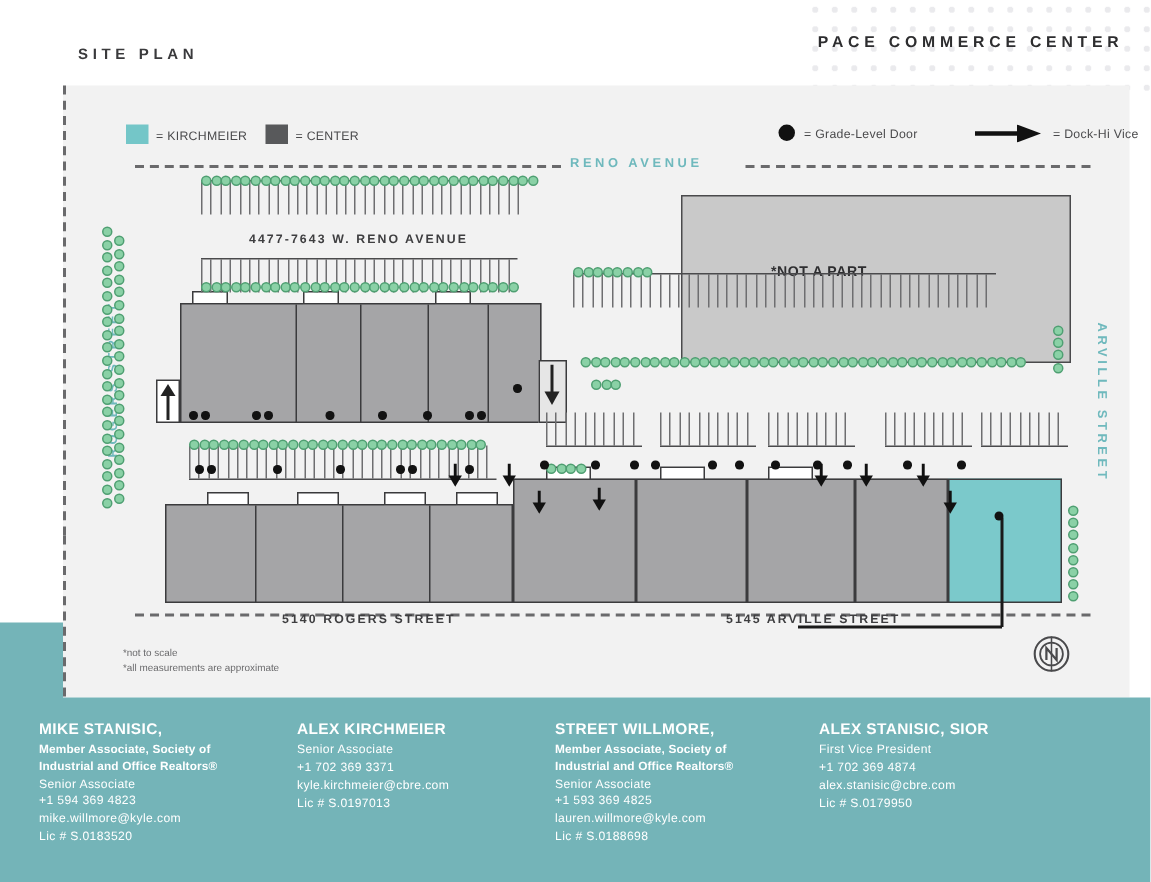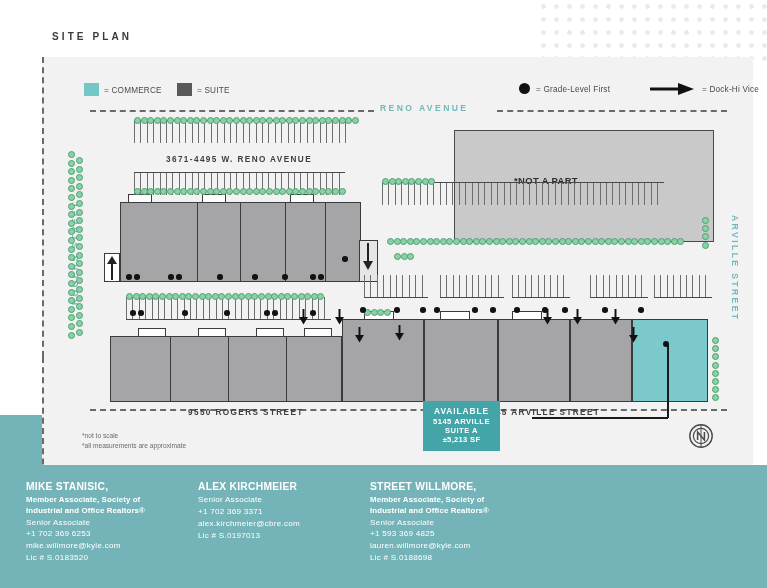--- a/index.html
+++ b/index.html
@@ -136,31 +136,32 @@
     white-space:nowrap;
   }
 </style>
 </head>
 <body>
 
 <div id="root">
 
   <div class="hdr-pattern"></div>
   <div class="site-plan-title">SITE PLAN</div>
+  <div class="project-title">PACE COMMERCE CENTER</div>
 
   <div class="plan">
     <div class="plan-inner" id="planInner">
 
       <div class="legend-sw sw-avail" style="left:42px; top:26px;"></div>
-      <div class="legend-txt" style="left:62px; top:29px;">= COMMERCE</div>
+      <div class="legend-txt" style="left:62px; top:29px;">= KIRCHMEIER</div>
       <div class="legend-sw sw-leased" style="left:135px; top:26px;"></div>
-      <div class="legend-txt" style="left:155px; top:29px;">= SUITE</div>
+      <div class="legend-txt" style="left:155px; top:29px;">= CENTER</div>
 
       <div class="legend-dot" style="left:477px; top:26px;"></div>
-      <div class="legend-txt" style="left:494px; top:28px;">= Grade-Level First</div>
+      <div class="legend-txt" style="left:494px; top:28px;">= Grade-Level Door</div>
       <svg class="legend-arrow" style="left:608px; top:26px;" width="46" height="12" viewBox="0 0 46 12">
         <path d="M0 6 L30 6" stroke="#111" stroke-width="3"></path>
         <path d="M28 0 L44 6 L28 12 Z" fill="#111"></path>
       </svg>
       <div class="legend-txt" style="left:660px; top:28px;">= Dock-Hi Vice</div>
 
       <div class="bnd" style="left:48px; top:53px; width:284px;"></div>
       <div class="bnd" style="left:455px; top:53px; width:230px;"></div>
       <div class="bnd-v" style="left:48px; top:53px; height:300px;"></div>
       <div class="bnd-v" style="left:684px; top:53px; height:300px;"></div>
@@ -171,38 +172,38 @@
       <div class="street-label vert-r" style="left:698px; top:158px;">ARVILLE STREET</div>
 
       <div class="bldg notapart" style="left:412px; top:73px; width:260px; height:112px;"></div>
       <div class="notapart-txt" style="left:472px; top:118px;">*NOT A PART</div>
 
       <div class="bldg" style="left:78px; top:145px; width:241px; height:80px;"></div>
       <div class="divider" style="left:155px; top:146px; height:79px;"></div>
       <div class="divider" style="left:198px; top:146px; height:79px;"></div>
       <div class="divider" style="left:243px; top:146px; height:79px;"></div>
       <div class="divider" style="left:283px; top:146px; height:79px;"></div>
-      <div class="addr-label" style="left:124px; top:98px;">3671-4495 W. RENO AVENUE</div>
+      <div class="addr-label" style="left:124px; top:98px;">4477-7643 W. RENO AVENUE</div>
 
       <div class="bldg" style="left:62px; top:196px; width:16px; height:29px; background:#ffffff;"></div>
       <svg style="position:absolute; left:64px; top:199px;" width="12" height="24" viewBox="0 0 12 24">
         <path d="M6 24 L6 6" stroke="#222" stroke-width="2"></path>
           <path d="M1 8 L6 0 L11 8 Z" fill="#222"></path>
       </svg>
       <div class="bldg" style="left:317px; top:183px; width:19px; height:42px; background:#e6e6e6;"></div>
       <svg style="position:absolute; left:320px; top:186px;" width="12" height="28" viewBox="0 0 12 28">
         <path d="M6 0 L6 20" stroke="#222" stroke-width="2"></path>
           <path d="M1 18 L6 27 L11 18 Z" fill="#222"></path>
       </svg>
 
       <div class="bldg" style="left:68px; top:279px; width:232px; height:66px;"></div>
       <div class="divider" style="left:128px; top:280px; height:65px;"></div>
       <div class="divider" style="left:186px; top:280px; height:65px;"></div>
       <div class="divider" style="left:244px; top:280px; height:65px;"></div>
-      <div class="addr-label" style="left:146px; top:351px;">9550 ROGERS STREET</div>
+      <div class="addr-label" style="left:146px; top:351px;">5140 ROGERS STREET</div>
 
       <div class="bldg" style="left:300px; top:262px; width:82px; height:83px;"></div>
       <div class="bldg" style="left:382px; top:262px; width:74px; height:83px;"></div>
       <div class="bldg" style="left:456px; top:262px; width:72px; height:83px;"></div>
       <div class="bldg" style="left:528px; top:262px; width:62px; height:83px;"></div>
       <div class="bldg avail" style="left:590px; top:262px; width:76px; height:83px;"></div>
       <div class="addr-label" style="left:442px; top:351px;">5145 ARVILLE STREET</div>
 
       <div style="position:absolute; left:96px; top:271px; width:28px; height:9px; background:#fff; border:1px solid #3b3b3d;"></div>
       <div style="position:absolute; left:156px; top:271px; width:28px; height:9px; background:#fff; border:1px solid #3b3b3d;"></div>
@@ -211,26 +212,20 @@
       <div style="position:absolute; left:322px; top:254px; width:30px; height:9px; background:#fff; border:1px solid #3b3b3d;"></div>
       <div style="position:absolute; left:398px; top:254px; width:30px; height:9px; background:#fff; border:1px solid #3b3b3d;"></div>
       <div style="position:absolute; left:470px; top:254px; width:30px; height:9px; background:#fff; border:1px solid #3b3b3d;"></div>
       <div style="position:absolute; left:86px; top:137px; width:24px; height:9px; background:#fff; border:1px solid #3b3b3d;"></div>
       <div style="position:absolute; left:160px; top:137px; width:24px; height:9px; background:#fff; border:1px solid #3b3b3d;"></div>
       <div style="position:absolute; left:248px; top:137px; width:24px; height:9px; background:#fff; border:1px solid #3b3b3d;"></div>
 
       <div class="leader" style="left:625px; top:288px; width:1.6px; height:73px;"></div>
       <div class="leader" style="left:490px; top:360px; width:136px; height:1.6px;"></div>
       <div class="gdoor" style="left:621px; top:284px; width:6px; height:6px;"></div>
-      <div class="callout" style="left:381px; top:344px; width:77px;">
-        <div class="c1">AVAILABLE</div>
-        <div class="c2">5145 ARVILLE</div>
-        <div class="c3">SUITE A</div>
-        <div class="c4">±5,213 SF</div>
-      </div>
 
       <div class="footnote" style="left:40px; top:374px;">
         <div>*not to scale</div>
         <div>*all measurements are approximate</div>
       </div>
 
       <svg class="compass" style="left:646px; top:366px;" width="26" height="26" viewBox="0 0 26 26">
         <circle cx="13" cy="13" r="11.2" fill="none" stroke="#4a4a4c" stroke-width="1.4"></circle>
         <circle cx="13" cy="13" r="7.6" fill="none" stroke="#4a4a4c" stroke-width="1.2"></circle>
         <path d="M9.6 17 L9.6 9 L16.4 17 L16.4 9" fill="none" stroke="#4a4a4c" stroke-width="1.5"></path>
@@ -729,38 +724,45 @@
   </div>
 
   <div class="teal-tab"></div>
   <div class="footer">
 
     <div class="contact" style="left:26px; top:15px;">
       <div class="c-name">MIKE STANISIC,</div>
       <div class="c-bold">Member Associate, Society of</div>
       <div class="c-bold">Industrial and Office Realtors®</div>
       <div class="c-line">Senior Associate</div>
-      <div class="c-line">+1 702 369 6253</div>
+      <div class="c-line">+1 594 369 4823</div>
       <div class="c-line">mike.willmore@kyle.com</div>
       <div class="c-line">Lic # S.0183520</div>
     </div>
 
     <div class="contact" style="left:198px; top:15px;">
       <div class="c-name">ALEX KIRCHMEIER</div>
       <div class="c-line">Senior Associate</div>
       <div class="c-line">+1 702 369 3371</div>
-      <div class="c-line">alex.kirchmeier@cbre.com</div>
+      <div class="c-line">kyle.kirchmeier@cbre.com</div>
       <div class="c-line">Lic # S.0197013</div>
     </div>
 
     <div class="contact" style="left:370px; top:15px;">
       <div class="c-name">STREET WILLMORE,</div>
       <div class="c-bold">Member Associate, Society of</div>
       <div class="c-bold">Industrial and Office Realtors®</div>
       <div class="c-line">Senior Associate</div>
       <div class="c-line">+1 593 369 4825</div>
       <div class="c-line">lauren.willmore@kyle.com</div>
       <div class="c-line">Lic # S.0188698</div>
     </div>
 
+    <div class="contact" style="left:546px; top:15px;">
+      <div class="c-name">ALEX STANISIC, SIOR</div>
+      <div class="c-line">First Vice President</div>
+      <div class="c-line">+1 702 369 4874</div>
+      <div class="c-line">alex.stanisic@cbre.com</div>
+      <div class="c-line">Lic # S.0179950</div>
+    </div>
 
   </div>
 </div>
 
 </body></html>

